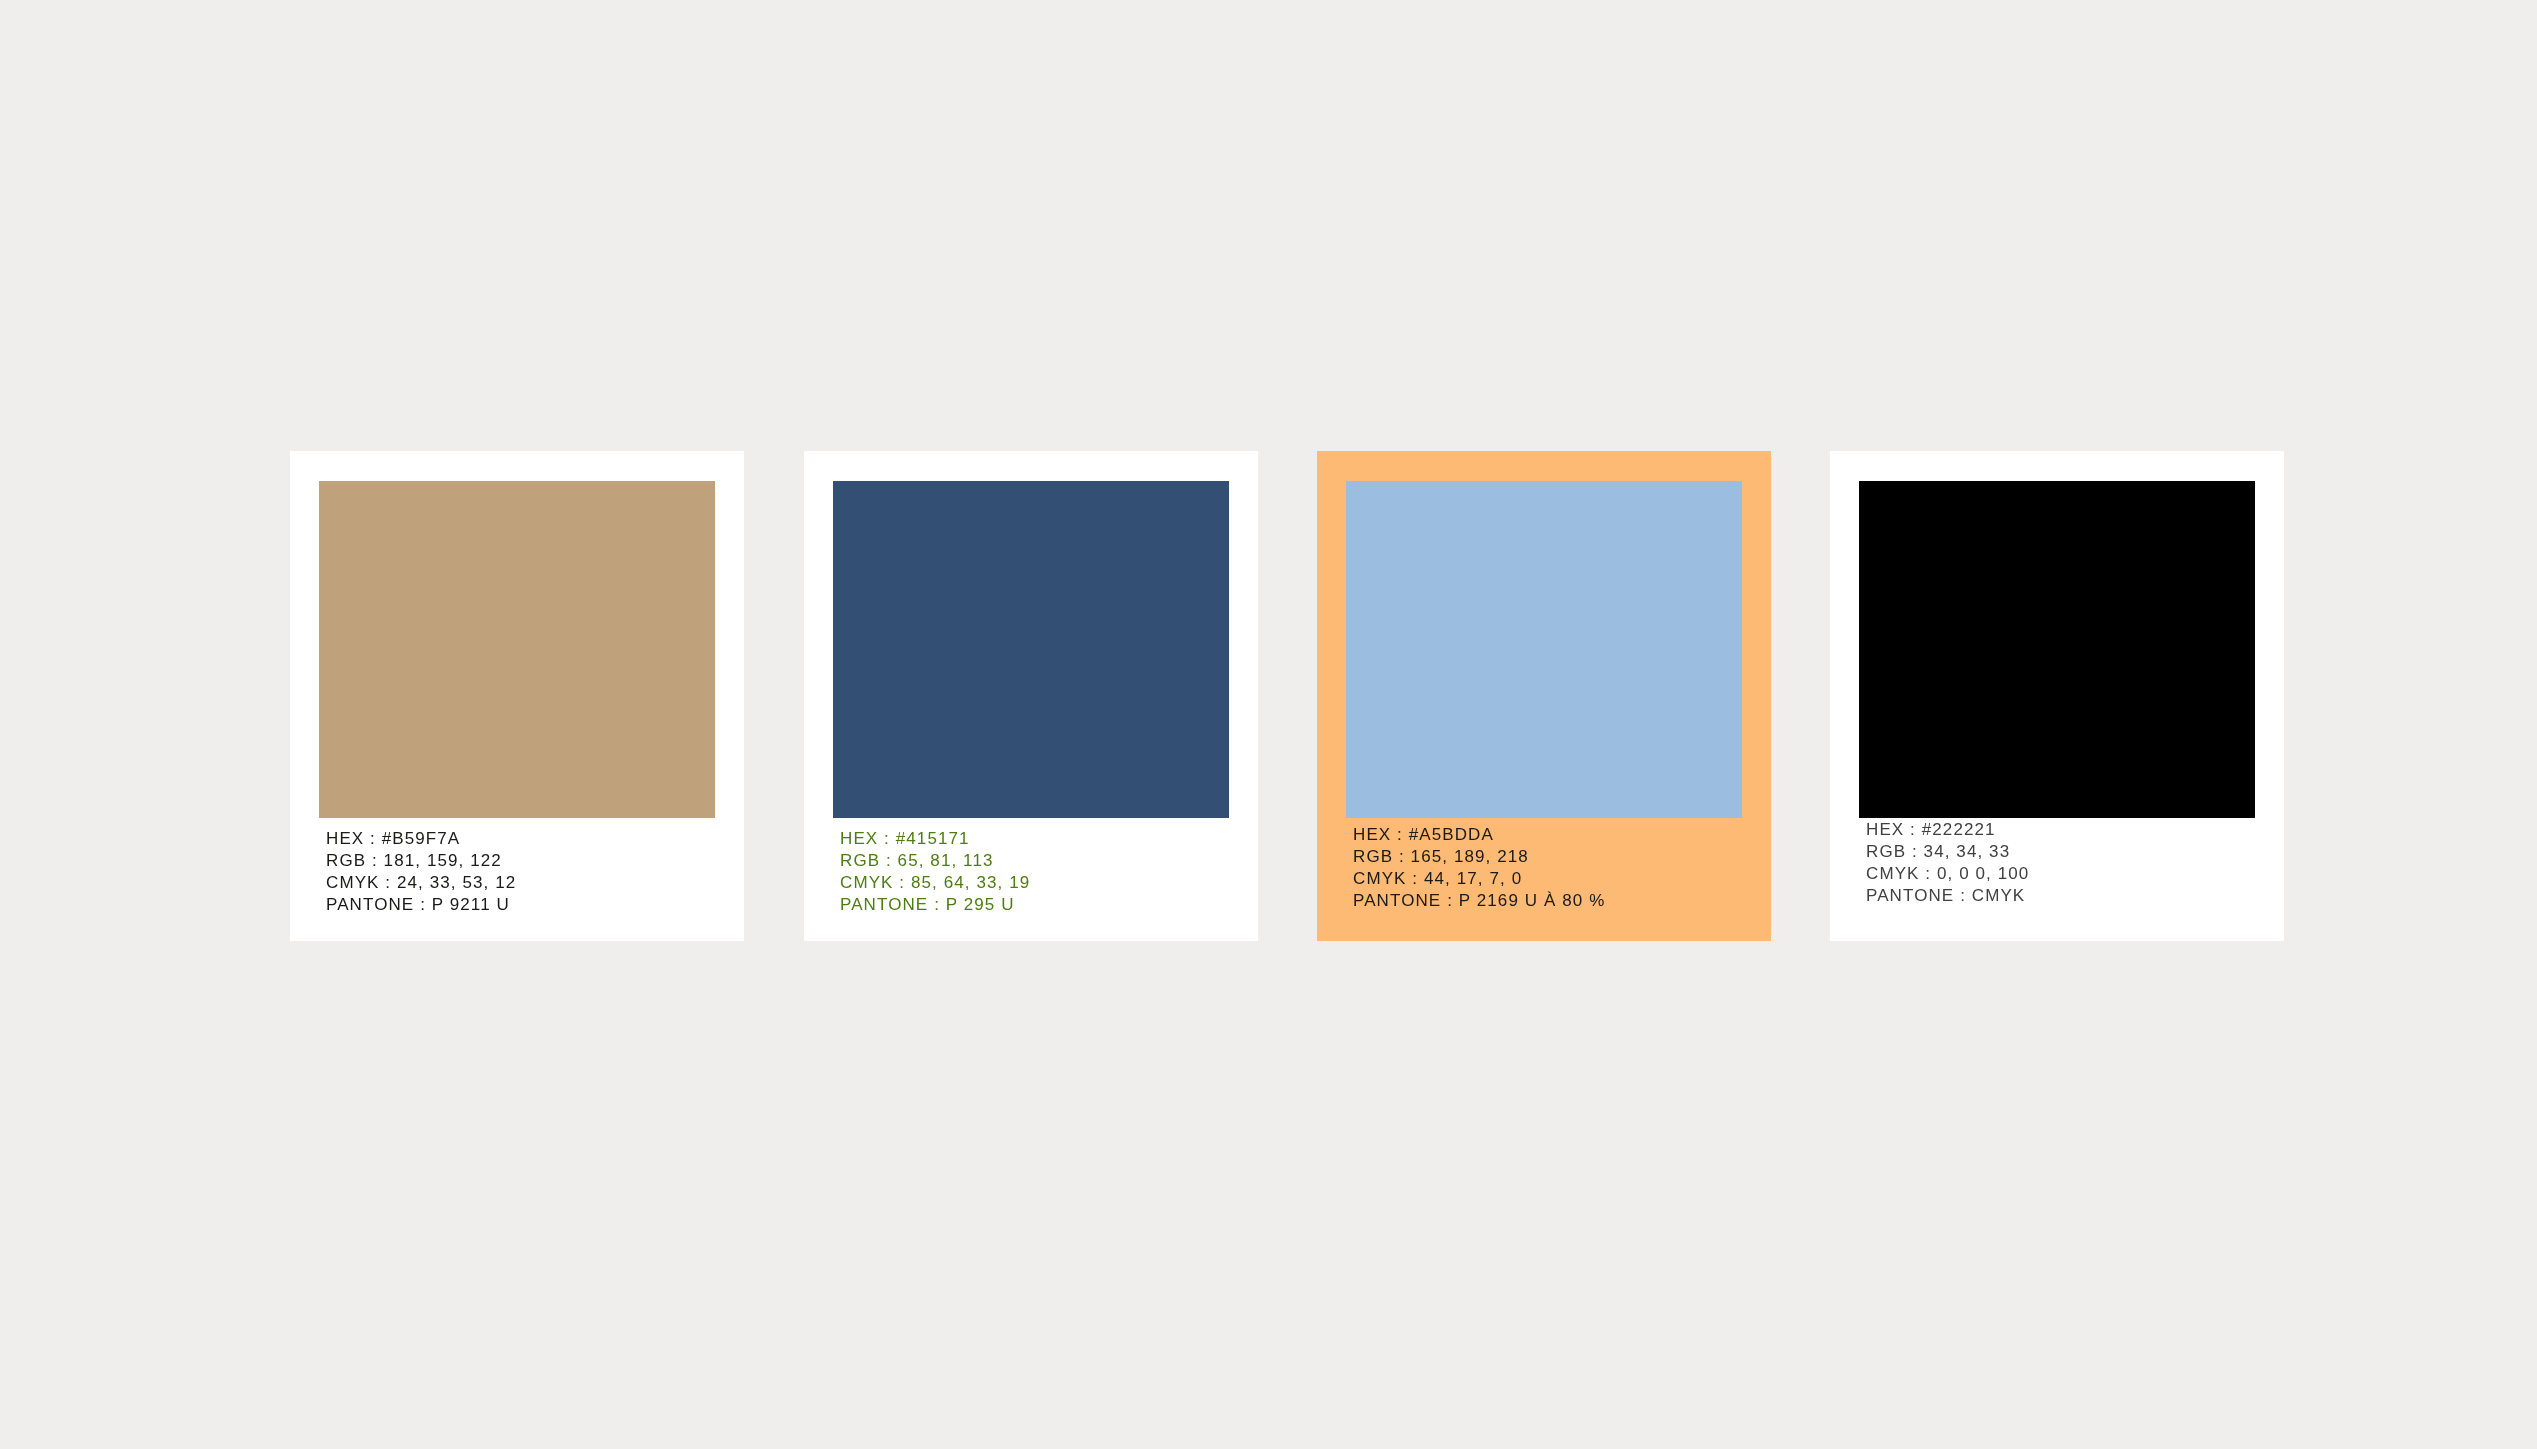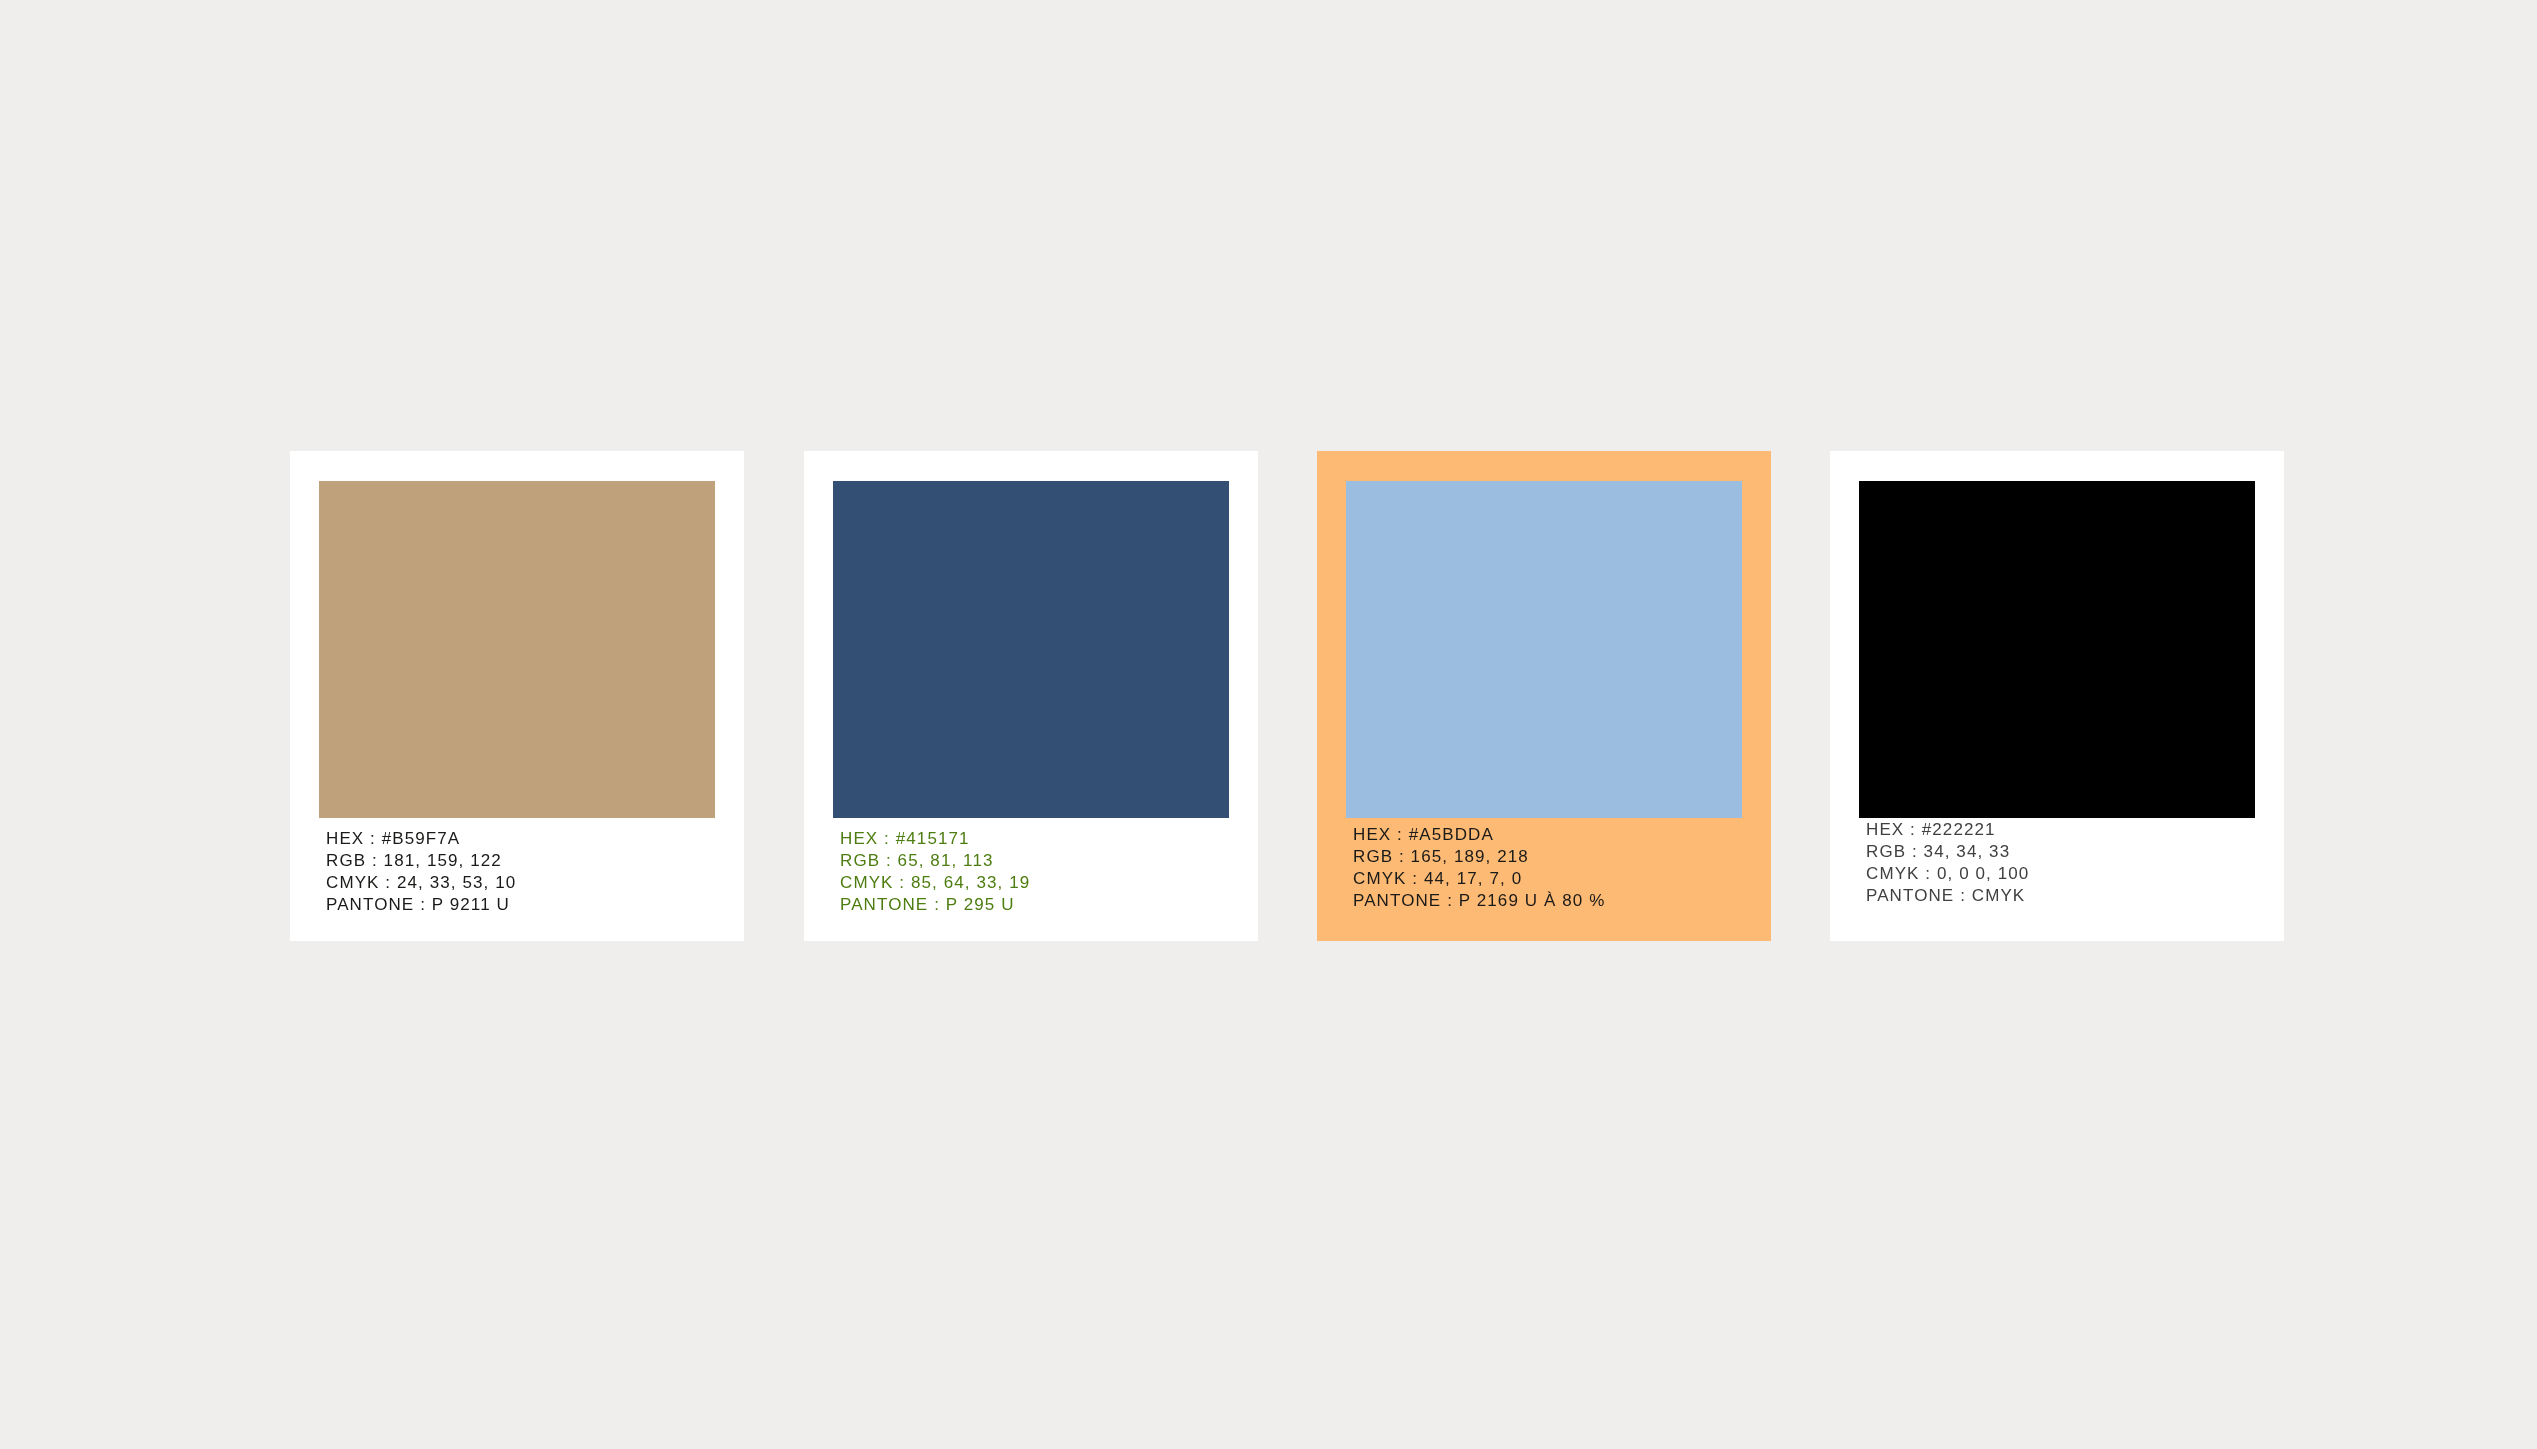--- a/index.html
+++ b/index.html
@@ -66,21 +66,21 @@
 </head>
 <body style="background: rgb(239, 238, 236);">
 
 <div id="palette-board">
 
   <div class="swatch-card" data-index="0" style="background: rgb(255, 255, 255);">
     <div class="swatch-chip" style="background: rgb(191, 162, 123);"></div>
     <div class="swatch-specs" style="color: rgb(26, 26, 25);">
       <span class="spec-line">HEX : #B59F7A</span>
       <span class="spec-line">RGB : 181, 159, 122</span>
-      <span class="spec-line">CMYK : 24, 33, 53, 10</span>
+      <span class="spec-line">CMYK : 24, 33, 53, 12</span>
       <span class="spec-line">PANTONE : P 9211 U</span>
     </div>
   </div>
 
   <div class="swatch-card" data-index="1" style="background: rgb(255, 255, 255);">
     <div class="swatch-chip" style="background: rgb(52, 79, 116);"></div>
     <div class="swatch-specs" style="color: #4d7c0f;">
       <span class="spec-line">HEX : #415171</span>
       <span class="spec-line">RGB : 65, 81, 113</span>
       <span class="spec-line">CMYK : 85, 64, 33, 19</span>

